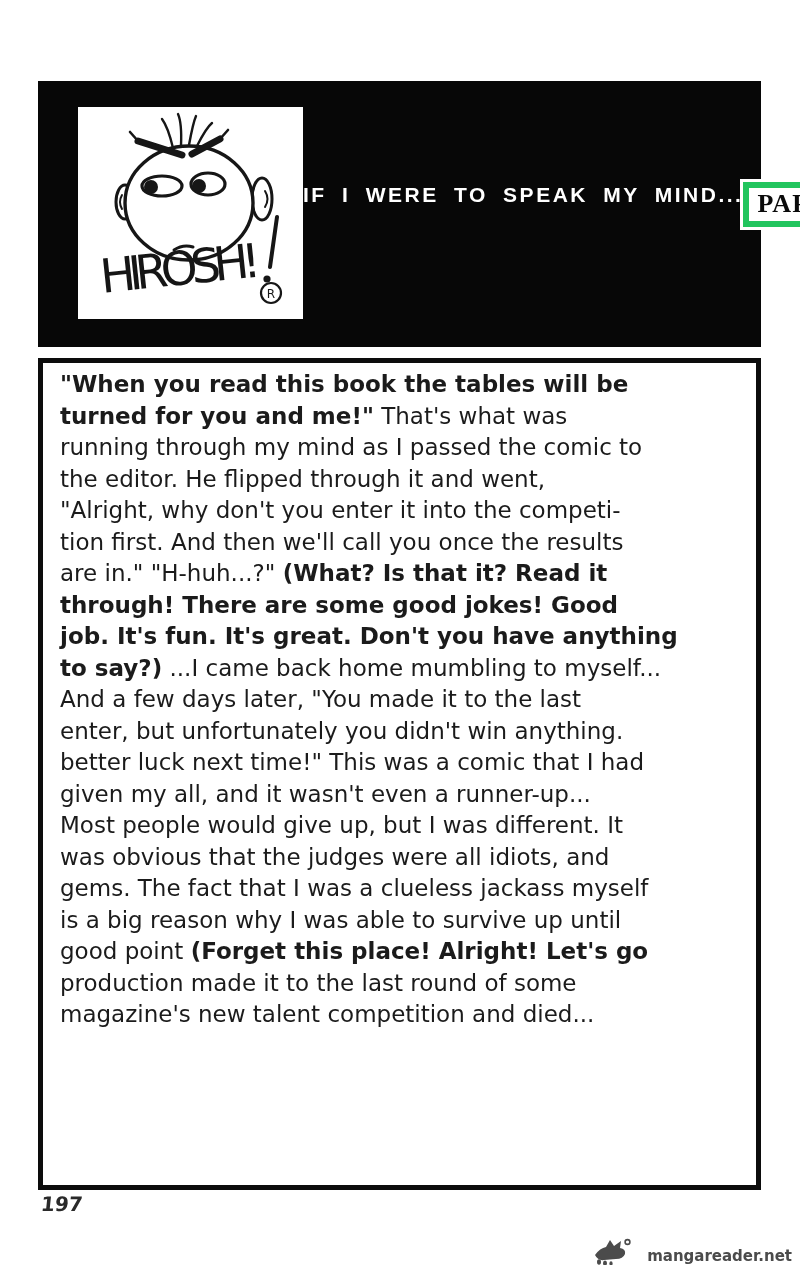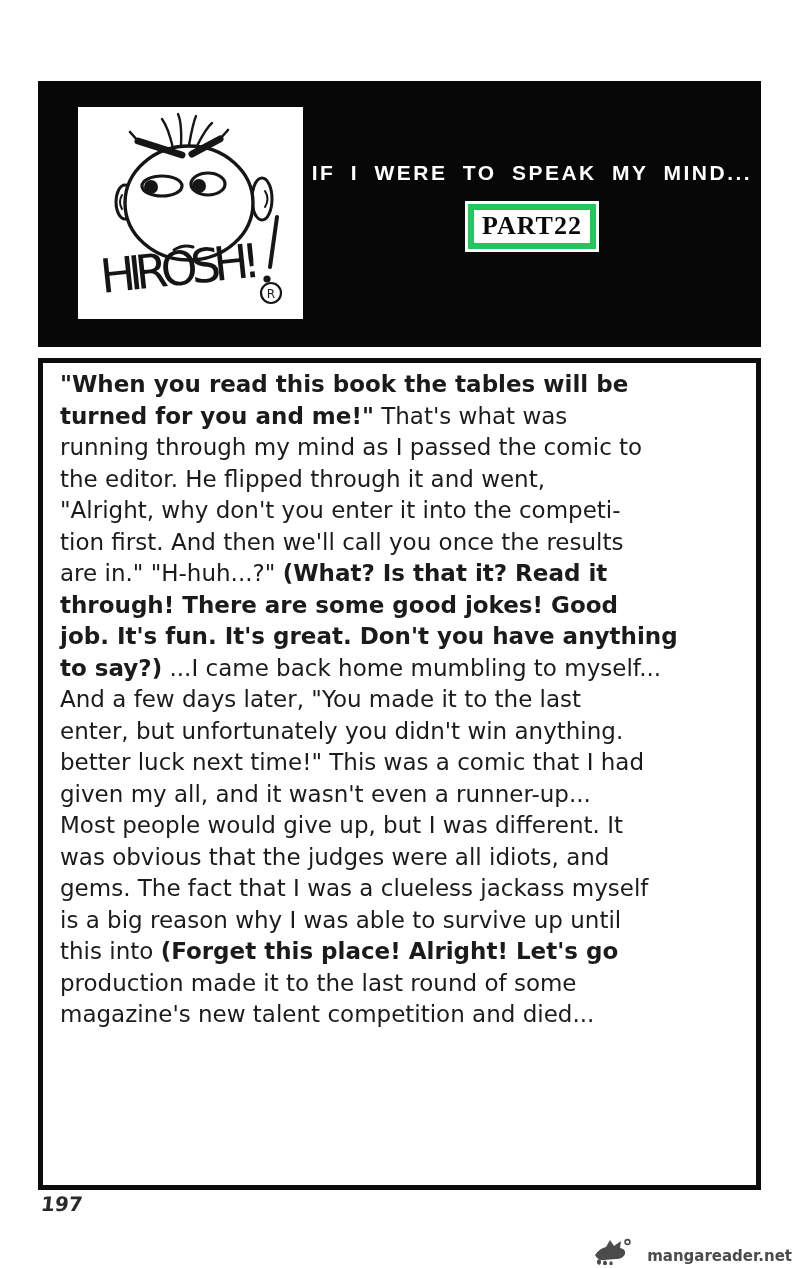--- a/index.html
+++ b/index.html
@@ -21,22 +21,22 @@
     position:absolute;left:38px;top:81px;width:723px;height:266px;
     background:var(--band-black);
   }
   .face-box{
     position:absolute;left:40px;top:26px;width:225px;height:212px;
     background:#fff;
   }
   .face-box svg{display:block;width:100%;height:100%;}
   .title-area{
     position:absolute;left:265px;top:0;right:0;bottom:0;
-    display:flex;flex-direction:column;align-items:center;
-    justify-content:center;padding-bottom:58px;margin-top:39px;
+    display:flex;flex-direction:row;align-items:center;
+    justify-content:flex-start;padding-bottom:58px;margin-top:39px;
   }
   .chapter-title{
     color:#fff;
     font-family:"Liberation Sans",sans-serif;
     font-weight:700;font-size:21px;
     letter-spacing:2.5px;word-spacing:7px;
     white-space:nowrap;
     margin-bottom:19px;
   }
   .part-badge{
@@ -155,21 +155,21 @@
         <div class="line"><span class="b">job. It's fun. It's great. Don't you have anything</span></div>
         <div class="line"><span class="b">to say?)</span><span> ...I came back home mumbling to myself...</span></div>
         <div class="line"><span>And a few days later, "You made it to the last</span></div>
         <div class="line"><span>enter, but unfortunately you didn't win anything.</span></div>
         <div class="line"><span>better luck next time!" This was a comic that I had</span></div>
         <div class="line"><span>given my all, and it wasn't even a runner-up...</span></div>
         <div class="line"><span>Most people would give up, but I was different. It</span></div>
         <div class="line"><span>was obvious that the judges were all idiots, and</span></div>
         <div class="line"><span>gems. The fact that I was a clueless jackass myself</span></div>
         <div class="line"><span>is a big reason why I was able to survive up until</span></div>
-        <div class="line"><span>this into </span><span class="b">(Forget this place! Alright! Let's go</span></div>
+        <div class="line"><span>good point </span><span class="b">(Forget this place! Alright! Let's go</span></div>
         <div class="line"><span>production made it to the last round of some</span></div>
         <div class="line"><span>magazine's new talent competition and died...</span></div>
       </div>
   </div>
 
   <div class="page-number">197</div>
 
   <div class="watermark">
     <svg width="38" height="27" viewBox="0 0 38 27">
       <path d="M2,17 Q7,10 13,9 L17,2 L21,8 L28,3 L27,10 Q33,11 32,16 Q30,21 23,21 L11,22 Q5,23 2,17 Z" fill="#4b4b4b"></path>

